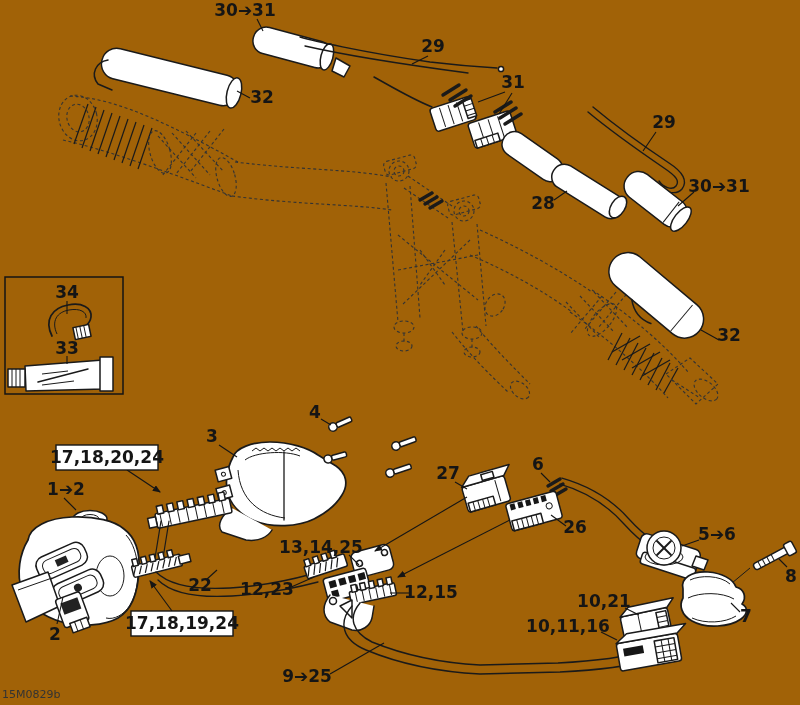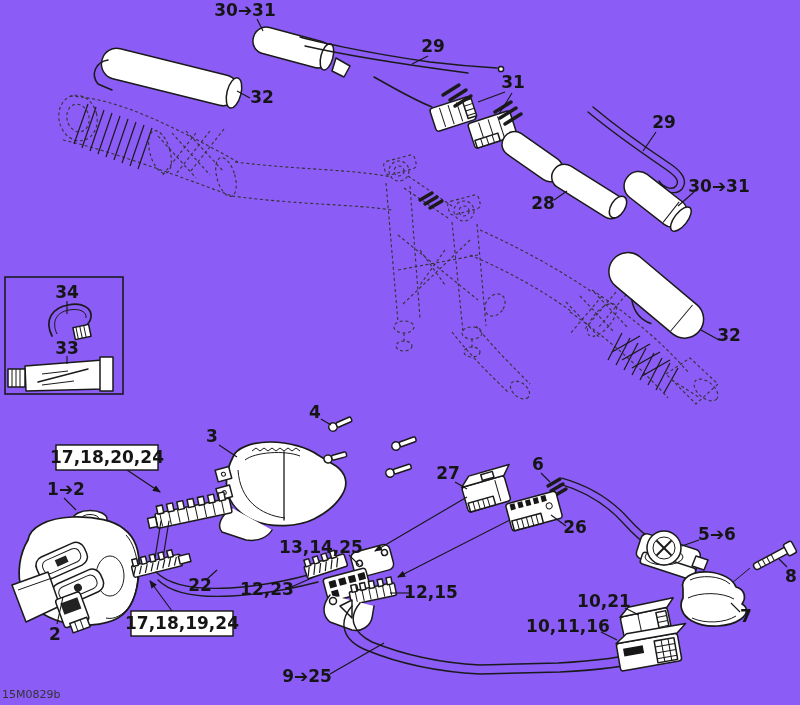--- a/index.html
+++ b/index.html
@@ -1,16 +1,16 @@
 <!DOCTYPE html>
 <html><head>
 <meta charset="utf-8">
 <style>
   html,body{margin:0;padding:0;background:#fff;}
-  .stage{position:relative;width:800px;height:705px;background:#8b5cf6;overflow:hidden;
+  .stage{position:relative;width:800px;height:705px;background:#a16207;overflow:hidden;
          font-family:"Liberation Sans", sans-serif;}
   svg{display:block;}
   .callout{font-family:"DejaVu Sans","Liberation Sans",sans-serif;font-size:17px;font-weight:bold;fill:#151515;}
   .code-text{font-family:"DejaVu Sans","Liberation Sans",sans-serif;font-size:11px;font-weight:normal;fill:#333;}
   .ln{fill:#ffffff;stroke:#1a1a1a;stroke-width:1.5;stroke-linejoin:round;stroke-linecap:round;}
   .lnn{fill:none;stroke:#1a1a1a;stroke-width:1.5;stroke-linejoin:round;stroke-linecap:round;}
   .thin{fill:none;stroke:#1a1a1a;stroke-width:1;}
   .ldr{stroke:#151515;stroke-width:1.1;fill:none;}
   .dsh{fill:none;stroke:#333;stroke-width:1.1;stroke-dasharray:3 2.6;}
   .hl{stroke:#1a1a1a;stroke-width:1.2;fill:none;}

